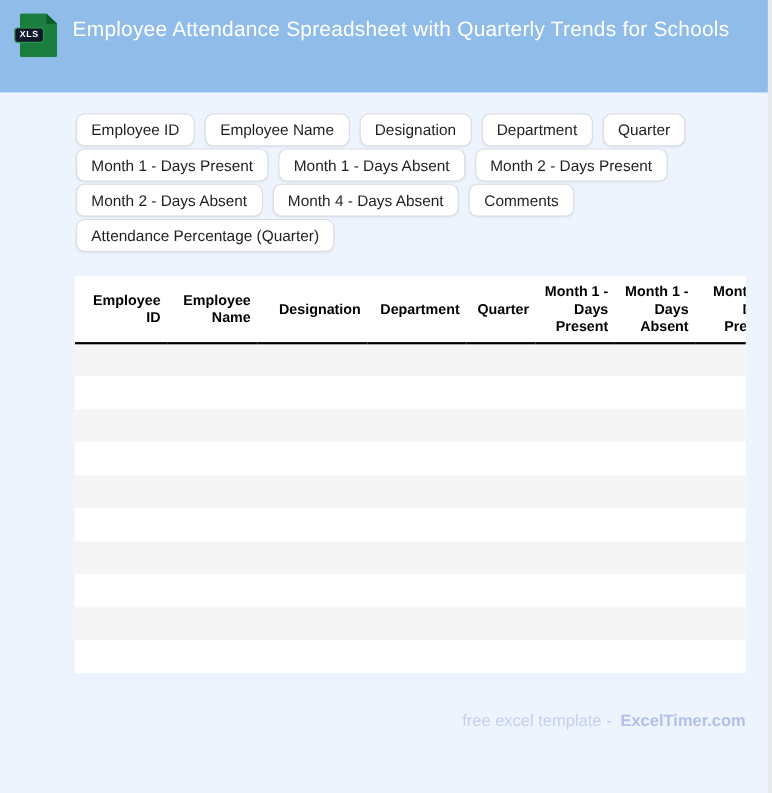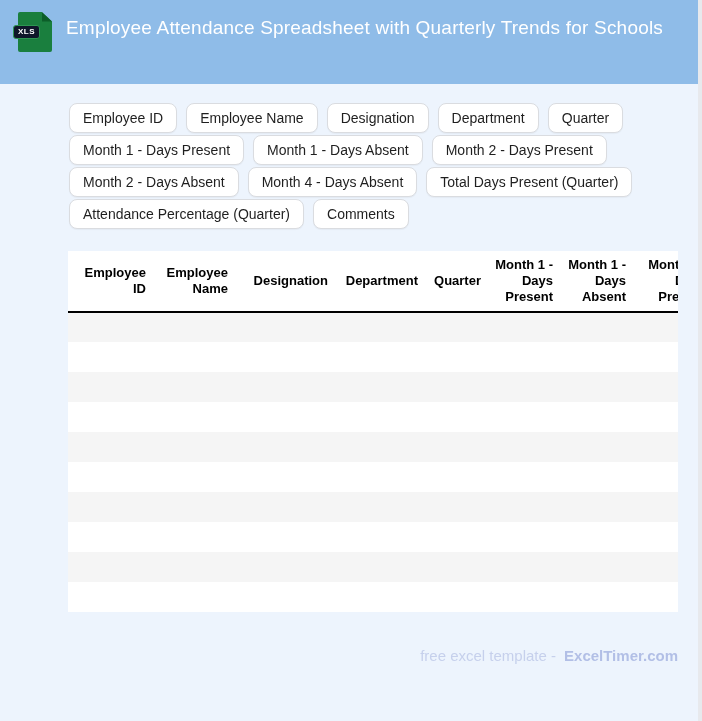--- a/index.html
+++ b/index.html
@@ -160,23 +160,22 @@
 <button class="chip">Employee ID</button>
     <button class="chip">Employee Name</button>
     <button class="chip">Designation</button>
     <button class="chip">Department</button>
     <button class="chip">Quarter</button>
     <button class="chip">Month 1 - Days Present</button>
     <button class="chip">Month 1 - Days Absent</button>
     <button class="chip">Month 2 - Days Present</button>
     <button class="chip">Month 2 - Days Absent</button>
     <button class="chip">Month 4 - Days Absent</button>
-    <button class="chip">Total Days Present (Quarter)</button>
+    <button class="chip">Comments</button>
     <button class="chip">Attendance Percentage (Quarter)</button>
-    <button class="chip">Comments</button>
   </div>
 
 <div class="table-panel">
   <table class="attendance">
     <thead>
       <tr>
 
       <th>Employee ID</th>
           <th>Employee Name</th>
           <th>Designation</th>

